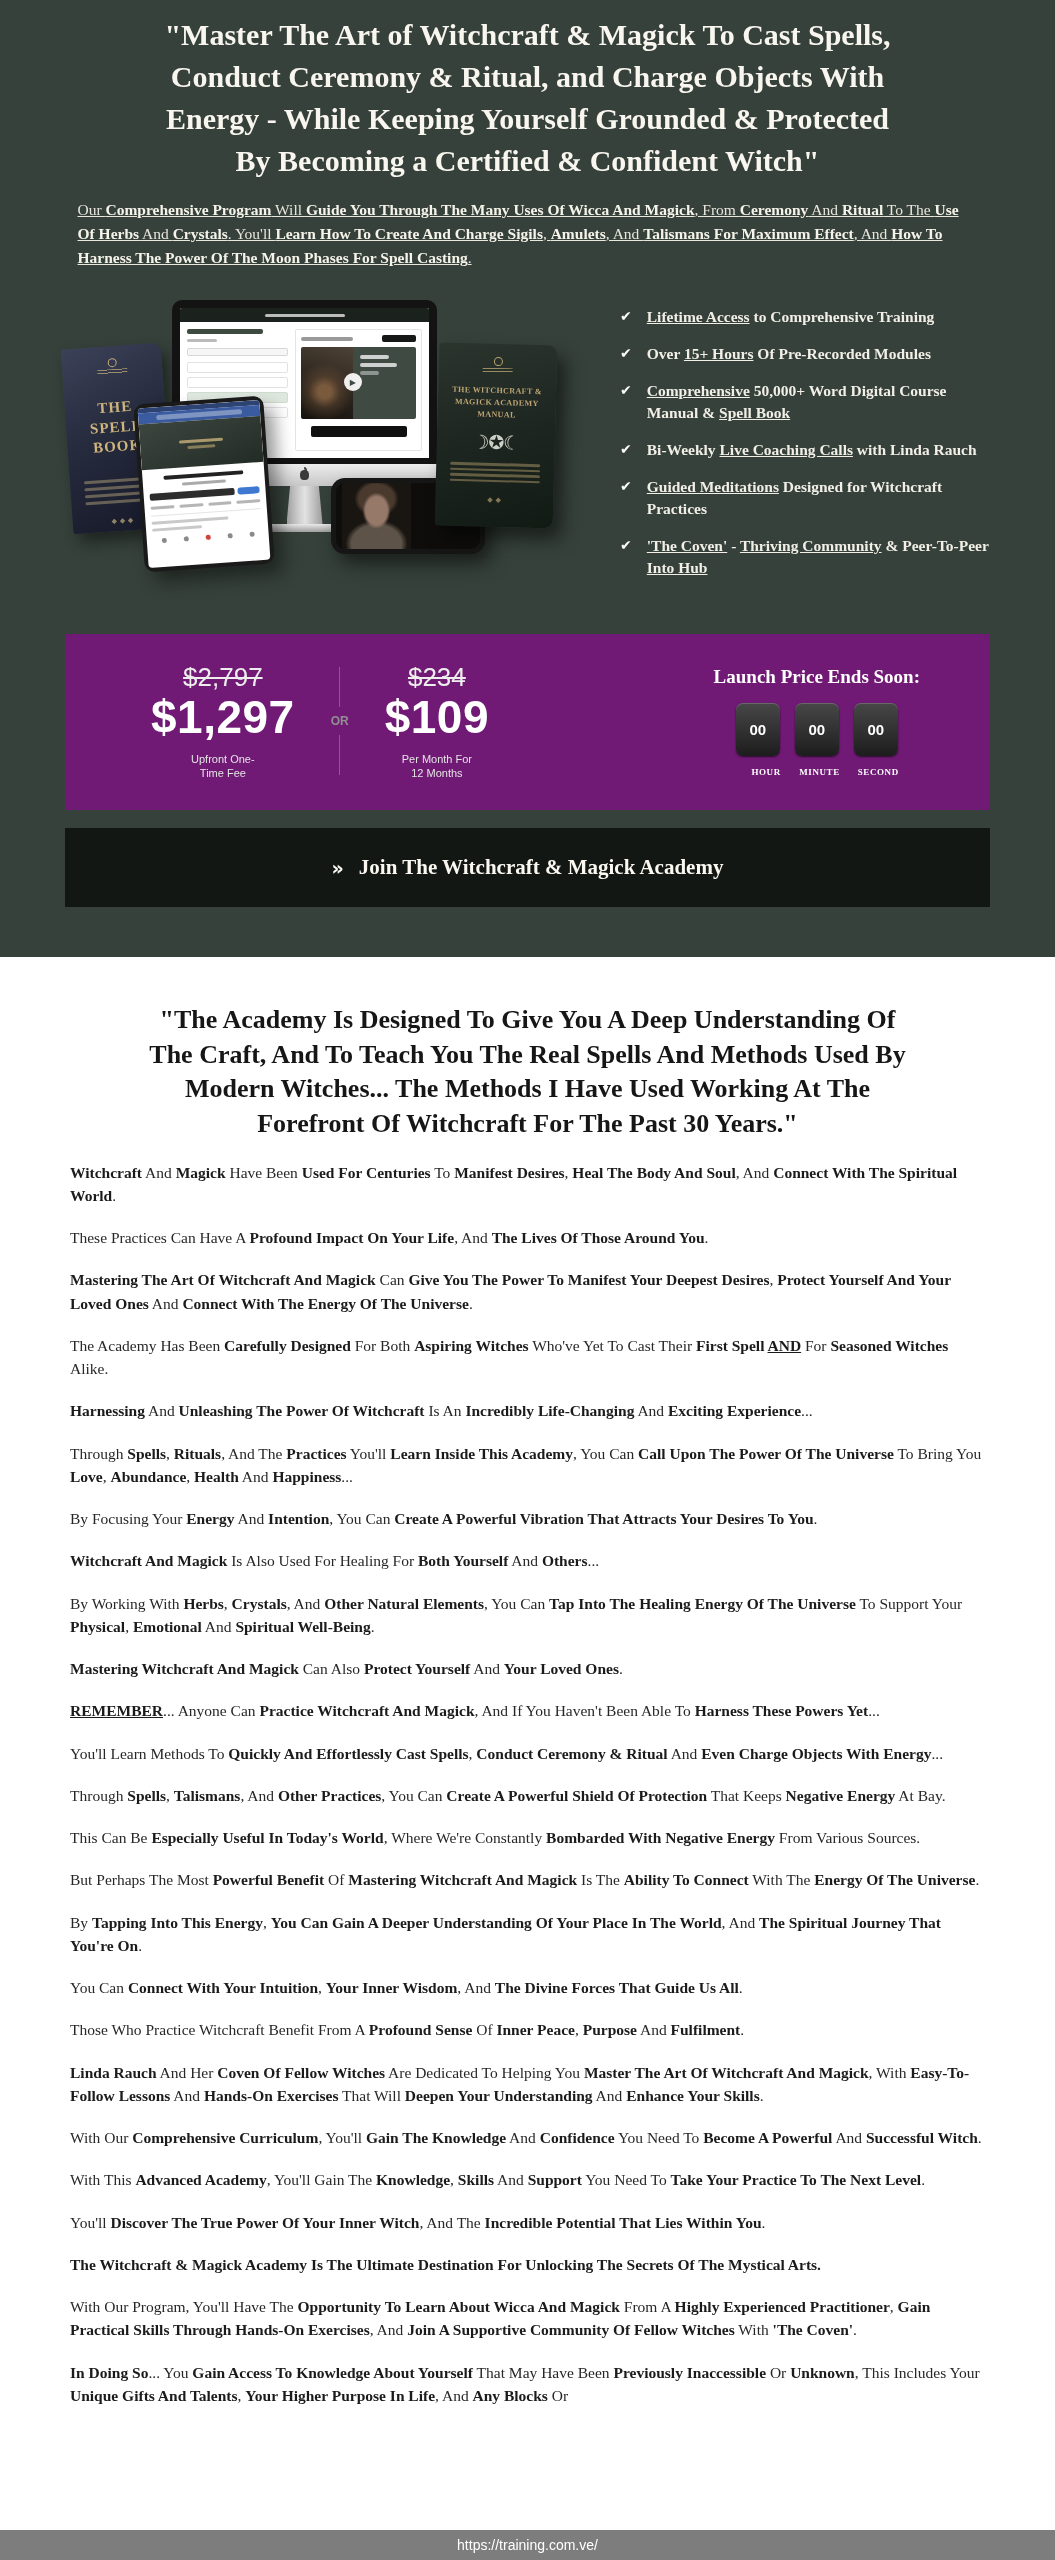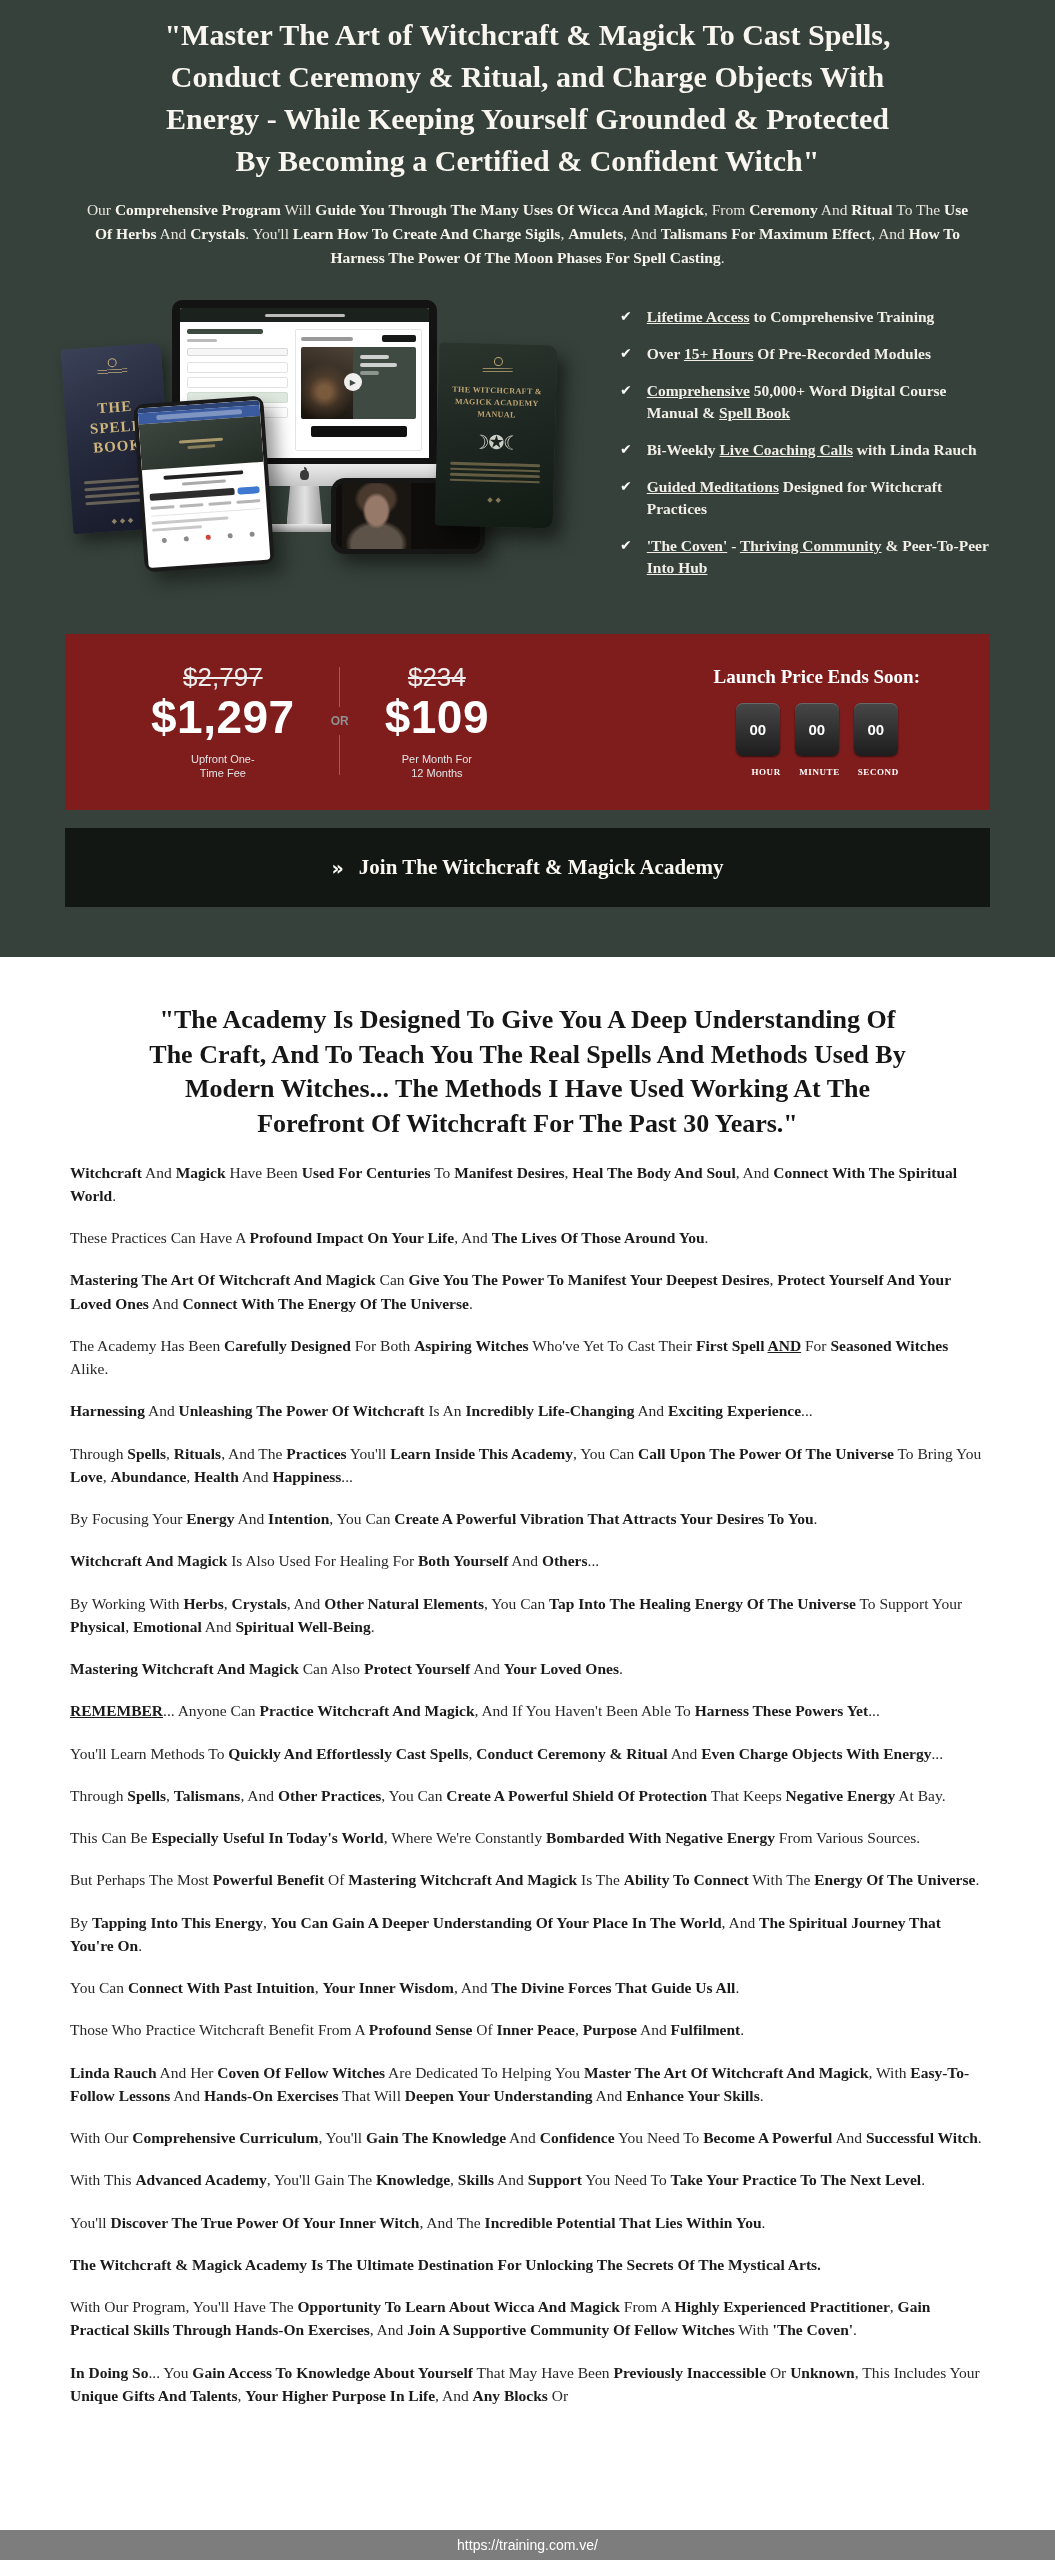--- a/index.html
+++ b/index.html
@@ -6,22 +6,22 @@
   html,body { width:1055px; }
   body { position:relative; width:1055px; height:2560px; overflow:hidden; background:#fff;
          font-family:"Liberation Serif", serif; }
 
   
   .dark-section { background:#36413b; padding:12px 0 50px; }
   .container { width:925px; margin:0 auto; }
 
   .headline { color:#f8f6ee; font-size:30px; line-height:1.4; font-weight:700;
               text-align:center; white-space:pre-line; margin:2px auto 16px; width:960px; }
-  .subheadline { text-align:center; color:#e9e6dc; font-size:15.5px; line-height:1.55;
-                 width:900px; margin:4px auto; }
+  .subheadline { text-align:left; color:#e9e6dc; font-size:15.5px; line-height:1.55;
+                 width:900px; margin:4px auto;text-decoration:underline; }
   .subheadline .b { font-weight:700; color:#f6f4ea; }
   .u { text-decoration:underline; }
 
   .hero-row { display:flex; margin-top:24px; }
 
   
   .mockup { width:525px; height:320px; position:relative; flex:none; }
 
   .spell-book { position:absolute; left:2px; top:52px; width:100px; height:185px;
     transform:rotate(-4deg); border-radius:3px 9px 9px 3px;
@@ -123,21 +123,21 @@
   .manual-blurb .blurb-line { background:rgba(191,166,116,.45); margin:3px 5px; height:2.5px; }
 
   
   .benefits { flex:1; padding:12px 0 0 30px; }
   .benefits-list { list-style:none; }
   .benefit { display:flex; gap:15px; color:#f1efe6; font-weight:700; font-size:15.5px;
     line-height:1.42; margin-bottom:15px; }
   .check { color:#fdfcf7; font-family:"DejaVu Sans",sans-serif; font-size:14px; padding-top:1px; flex:none; }
 
   
-  .pricing-panel { background:#7f1d1d; width:925px; margin:20px auto 12px; padding:28px 24px 30px;
+  .pricing-panel { background:#701a75; width:925px; margin:20px auto 12px; padding:28px 24px 30px;
     display:flex; align-items:center; }
   .price-cols { display:flex; align-items:center; gap:36px; margin-left:62px; }
   .price-col { text-align:center; color:#fff; font-family:"Liberation Sans",sans-serif; }
   .price-old { font-size:26px; color:#ededed; text-decoration:line-through; font-weight:400; }
   .price-new { font-size:46px; font-weight:700; letter-spacing:.5px; line-height:1.08; }
   .price-cap { font-size:11px; color:#e3e3e3; line-height:1.3; margin-top:9px; white-space:pre-line; }
   .or-divider { display:flex; flex-direction:column; align-items:center; gap:7px;
     color:#909090; font-family:"Liberation Sans",sans-serif; font-size:12px; font-weight:700; }
   .or-line { width:1px; height:40px; background:#6f6f6f; }
   .countdown { margin-left:auto; margin-right:46px; text-align:right; }
@@ -385,21 +385,21 @@
       <p><span>By Focusing Your </span><span class="b">Energy</span><span> And </span><span class="b">Intention</span><span>, You Can </span><span class="b">Create A Powerful Vibration That Attracts Your Desires To You</span><span>.</span></p>
       <p><span class="b">Witchcraft And Magick</span><span> Is Also Used For Healing For </span><span class="b">Both Yourself</span><span> And </span><span class="b">Others</span><span>...</span></p>
       <p><span>By Working With </span><span class="b">Herbs</span><span>, </span><span class="b">Crystals</span><span>, And </span><span class="b">Other Natural Elements</span><span>, You Can </span><span class="b">Tap Into The Healing Energy Of The Universe</span><span> To Support Your </span><span class="b">Physical</span><span>, </span><span class="b">Emotional</span><span> And </span><span class="b">Spiritual Well-Being</span><span>.</span></p>
       <p><span class="b">Mastering Witchcraft And Magick</span><span> Can Also </span><span class="b">Protect Yourself</span><span> And </span><span class="b">Your Loved Ones</span><span>.</span></p>
       <p><span class="b u">REMEMBER</span><span>... Anyone Can </span><span class="b">Practice Witchcraft And Magick</span><span>, And If You Haven't Been Able To </span><span class="b">Harness These Powers Yet</span><span>...</span></p>
       <p><span>You'll Learn Methods To </span><span class="b">Quickly And Effortlessly Cast Spells</span><span>, </span><span class="b">Conduct Ceremony &amp; Ritual</span><span> And </span><span class="b">Even Charge Objects With Energy</span><span>...</span></p>
       <p><span>Through </span><span class="b">Spells</span><span>, </span><span class="b">Talismans</span><span>, And </span><span class="b">Other Practices</span><span>, You Can </span><span class="b">Create A Powerful Shield Of Protection</span><span> That Keeps </span><span class="b">Negative Energy</span><span> At Bay.</span></p>
       <p><span>This Can Be </span><span class="b">Especially Useful In Today's World</span><span>, Where We're Constantly </span><span class="b">Bombarded With Negative Energy</span><span> From Various Sources.</span></p>
       <p><span>But Perhaps The Most </span><span class="b">Powerful Benefit</span><span> Of </span><span class="b">Mastering Witchcraft And Magick</span><span> Is The </span><span class="b">Ability To Connect</span><span> With The </span><span class="b">Energy Of The Universe</span><span>.</span></p>
       <p><span>By </span><span class="b">Tapping Into This Energy</span><span>, </span><span class="b">You Can Gain A Deeper Understanding Of Your Place In The World</span><span>, And </span><span class="b">The Spiritual Journey That You're On</span><span>.</span></p>
-      <p><span>You Can </span><span class="b">Connect With Past Intuition</span><span>, </span><span class="b">Your Inner Wisdom</span><span>, And </span><span class="b">The Divine Forces That Guide Us All</span><span>.</span></p>
+      <p><span>You Can </span><span class="b">Connect With Your Intuition</span><span>, </span><span class="b">Your Inner Wisdom</span><span>, And </span><span class="b">The Divine Forces That Guide Us All</span><span>.</span></p>
       <p><span>Those Who Practice Witchcraft Benefit From A </span><span class="b">Profound Sense</span><span> Of </span><span class="b">Inner Peace</span><span>, </span><span class="b">Purpose</span><span> And </span><span class="b">Fulfilment</span><span>.</span></p>
       <p><span class="b">Linda Rauch</span><span> And Her </span><span class="b">Coven Of Fellow Witches</span><span> Are Dedicated To Helping You </span><span class="b">Master The Art Of Witchcraft And Magick</span><span>, With </span><span class="b">Easy-To-Follow Lessons</span><span> And </span><span class="b">Hands-On Exercises</span><span> That Will </span><span class="b">Deepen Your Understanding</span><span> And </span><span class="b">Enhance Your Skills</span><span>.</span></p>
       <p><span>With Our </span><span class="b">Comprehensive Curriculum</span><span>, You'll </span><span class="b">Gain The Knowledge</span><span> And </span><span class="b">Confidence</span><span> You Need To </span><span class="b">Become A Powerful</span><span> And </span><span class="b">Successful Witch</span><span>.</span></p>
       <p><span>With This </span><span class="b">Advanced Academy</span><span>, You'll Gain The </span><span class="b">Knowledge</span><span>, </span><span class="b">Skills</span><span> And </span><span class="b">Support</span><span> You Need To </span><span class="b">Take Your Practice To The Next Level</span><span>.</span></p>
       <p><span>You'll </span><span class="b">Discover The True Power Of Your Inner Witch</span><span>, And The </span><span class="b">Incredible Potential That Lies Within You</span><span>.</span></p>
       <p><span class="b">The Witchcraft &amp; Magick Academy Is The Ultimate Destination For Unlocking The Secrets Of The Mystical Arts.</span></p>
       <p><span>With Our Program, You'll Have The </span><span class="b">Opportunity To Learn About Wicca And Magick</span><span> From A </span><span class="b">Highly Experienced Practitioner</span><span>, </span><span class="b">Gain Practical Skills Through Hands-On Exercises</span><span>, And </span><span class="b">Join A Supportive Community Of Fellow Witches</span><span> With </span><span class="b">'The Coven'</span><span>.</span></p>
       <p><span class="b">In Doing So</span><span>... You </span><span class="b">Gain Access To Knowledge About Yourself</span><span> That May Have Been </span><span class="b">Previously Inaccessible</span><span> Or </span><span class="b">Unknown</span><span>, This Includes Your </span><span class="b">Unique Gifts And Talents</span><span>, </span><span class="b">Your Higher Purpose In Life</span><span>, And </span><span class="b">Any Blocks</span><span> Or</span></p>
     </div>
 </div>

